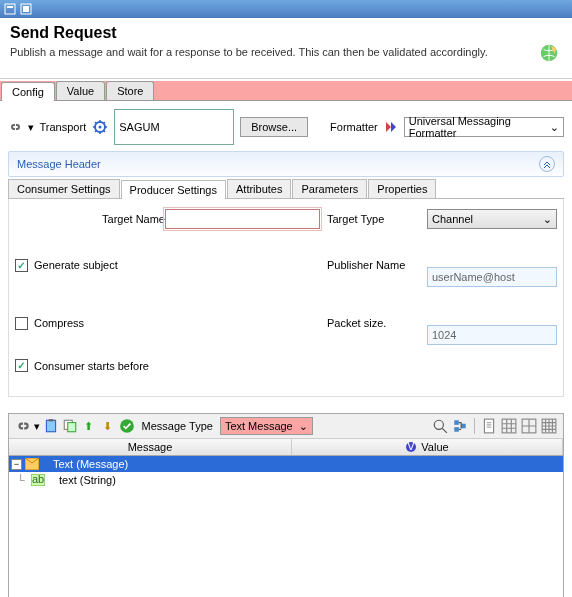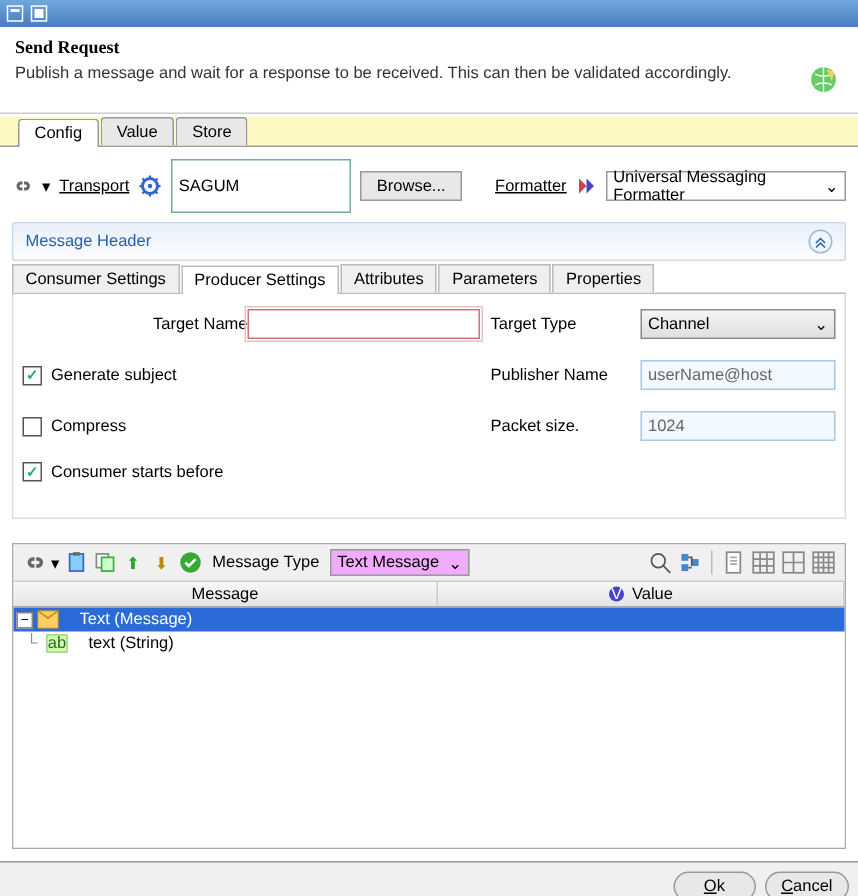--- a/index.html
+++ b/index.html
@@ -1,56 +1,56 @@
 <!DOCTYPE html>
 <html><head>
 <meta charset="utf-8">
 <style>
 * { box-sizing: border-box; font-family: Tahoma, Arial, sans-serif; font-size: 11px; }
 body { margin: 0; padding: 0; background: #fff; width: 572px; }
 .titlebar { background: linear-gradient(#6fa8e0, #4a7cc0); height: 18px; display: flex; align-items: center; padding: 0 4px; gap: 4px; }
 .titlebar .ticon { width: 12px; height: 12px; display: inline-block; }
 .header-panel { background: #fff; padding: 6px 10px 20px 10px; position: relative; border-bottom: 1px solid #ccc; }
-.header-title { font-weight: bold; font-size: 12px; margin-bottom: 4px; font-family: Liberation Serif, serif; }
+.header-title { font-weight: bold; font-size: 16px; margin-bottom: 4px; }
 .header-desc { color: #333; }
 .header-icon { position: absolute; right: 12px; top: 24px; width: 22px; height: 22px; }
-.tabbar { display: flex; border-bottom: 1px solid #999; padding-left: 12px; margin-top: 2px; background: #fef9c3; }
+.tabbar { display: flex; border-bottom: 1px solid #999; padding-left: 1px; margin-top: 2px; background: #fca5a5; }
 .tab { padding: 3px 10px; border: 1px solid #999; border-bottom: none; background: #e8e8e8; margin-right: 1px; border-radius: 3px 3px 0 0; cursor: pointer; }
 .tab.active { background: #fff; position: relative; top: 1px; }
 .config-body { padding: 8px; background: #fff; }
 .row { display: flex; align-items: center; gap: 6px; margin-bottom: 6px; }
 .link-icon { width: 14px; height: 14px; display: inline-flex; align-items: center; justify-content: center; }
 .tri { cursor: pointer; }
-.label { color: #000; text-decoration: underline; }
+.label { color: #000; }
 .text-input { border: 1px solid #7a9; padding: 2px 4px; height: 36px; background: #fff; }
 .dropdown { border: 1px solid #999; padding: 2px 4px; height: 20px; background: #fff; display: flex; align-items: center; justify-content: space-between; }
 .btn { background: #e8e8e8; border: 1px solid #999; padding: 2px 10px; height: 20px; cursor: pointer; }
 .section-header { background: linear-gradient(#e8f0fb, #fdfdff); padding: 4px 8px; display: flex; justify-content: space-between; align-items: center; border: 1px solid #c8d8ee; border-radius: 2px; }
 .section-header .title { color: #2a5db0; }
 .collapse-btn { width: 16px; height: 16px; border: 1px solid #a0b8d8; border-radius: 50%; display: flex; align-items: center; justify-content: center; background: #f0f6ff; cursor: pointer; }
 .subtabs { display: flex; border-bottom: 1px solid #bbb; margin-top: 2px; }
 .subtab { padding: 3px 8px; border: 1px solid #bbb; border-bottom: none; background: #efefef; margin-right: 1px; cursor: pointer; }
 .subtab.active { background: #fff; position: relative; top: 1px; }
 .form-area { padding: 10px 6px; border: 1px solid #ddd; border-top: none; }
 .form-row { display: flex; align-items: center; margin-bottom: 14px; }
 .form-left { width: 320px; display: flex; align-items: center; }
 .form-label { width: 150px; text-align: right; }
 .required-input { border: 1px solid #c77; background: #fff; width: 155px; height: 20px; padding: 2px 4px; outline: 1px solid #e8c0c0; outline-offset: 1px; }
 .form-right { display: flex; align-items: center; }
 .form-right .rlabel { width: 100px; }
 .select-box { width: 130px; height: 20px; border: 1px solid #888; background: linear-gradient(#f4f4f4,#e0e0e0); display: flex; align-items: center; justify-content: space-between; padding: 0 4px; cursor: pointer; }
-.read-input { width: 130px; height: 20px; border: 1px solid #a8c8e8; background: #f2f8ff; padding: 2px 4px; color: #666; }
+.read-input { width: 130px; height: 20px; border: 1px solid #a8c8e8; background: #f2f8ff; padding: 2px 4px; color: #666; margin-top: 24px; }
 .checkbox { width: 13px; height: 13px; border: 1px solid #555; margin-right: 6px; display: inline-flex; align-items: center; justify-content: center; cursor: pointer; background: #fff; }
 .checkbox.checked::after { content: "✓"; font-size: 10px; color: #2a6; font-weight: bold; }
 .msg-panel { border: 1px solid #aaa; margin: 8px; background: #f8f8f8; }
 .msg-toolbar { display: flex; align-items: center; padding: 3px 6px; gap: 3px; border-bottom: 1px solid #ccc; background: #f0f0f0; }
 .msg-toolbar .tool { width: 16px; height: 16px; display: inline-flex; align-items: center; justify-content: center; cursor: pointer; }
 .msg-toolbar .spacer { flex: 1; }
 .mt-label { margin: 0 4px; }
-.mt-select { border: 1px solid #999; background: #f0abfc; padding: 1px 4px; height: 18px; display: flex; align-items: center; gap: 6px; cursor: pointer; }
+.mt-select { border: 1px solid #999; background: #fca5a5; padding: 1px 4px; height: 18px; display: flex; align-items: center; gap: 6px; cursor: pointer; }
 .right-tools { display: flex; gap: 4px; align-items: center; }
 .sep { width: 1px; height: 16px; background: #bbb; margin: 0 2px; }
 .grid-header { display: flex; background: linear-gradient(#f8f8f8,#e4e4e4); border-bottom: 1px solid #aaa; }
 .gh-cell { padding: 2px 0; text-align: center; border-right: 1px solid #ccc; }
 .gh-msg { width: 283px; }
 .gh-val { flex: 1; display: flex; align-items: center; justify-content: center; gap: 4px; }
 .tree-area { background: #fff; height: 160px; }
 .tree-row { display: flex; height: 16px; align-items: center; }
 .tree-left { width: 283px; display: flex; align-items: center; padding-left: 2px; }
 .tree-right { flex: 1; padding-left: 4px; }

